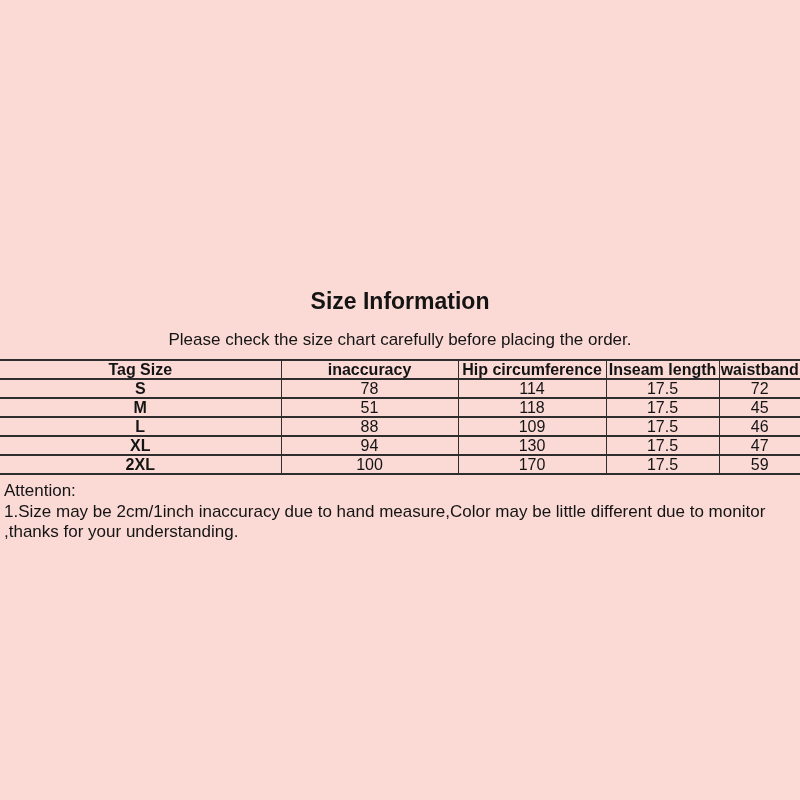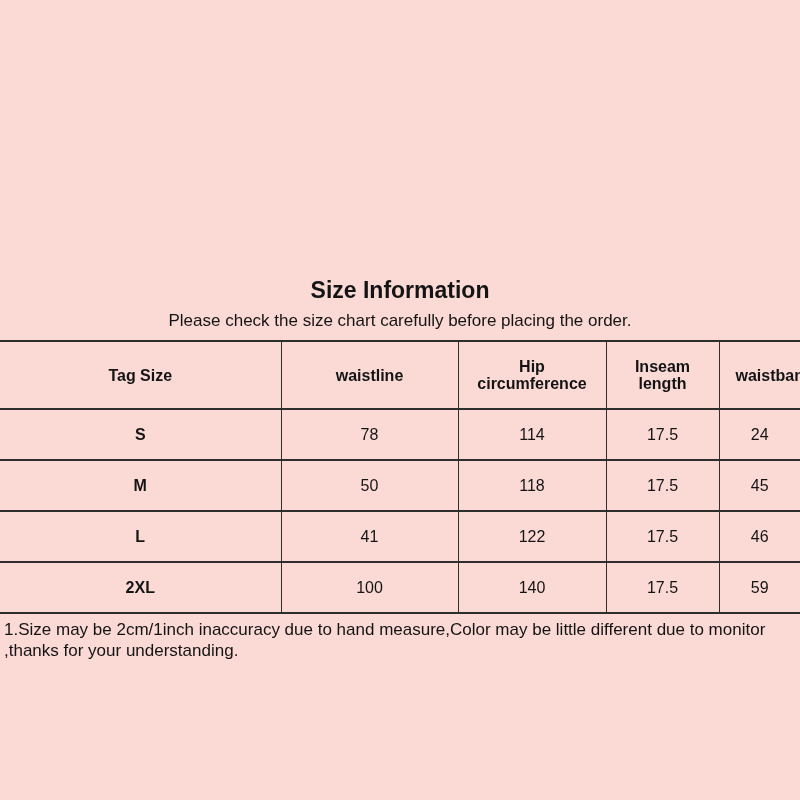--- a/index.html
+++ b/index.html
@@ -8,21 +8,21 @@
   }
   body {
     width: 800px;
     height: 800px;
     background: #fbdad6;
     font-family: "Liberation Sans", sans-serif;
     color: #141414;
     overflow: hidden;
   }
   .page-title {
-    margin: 4px;
+    margin: 15px;
     padding-top: 273px;
     text-align: center;
     font-size: 23px;
     font-weight: bold;
     letter-spacing: 0px;
   }
   .subtitle {
     margin: 7px 0 0 0;
     text-align: center;
     font-size: 17px;
@@ -37,21 +37,21 @@
   .size-table th,
   .size-table td {
     border-top: 2px solid #2e2e2e;
     border-bottom: 2px solid #2e2e2e;
     border-left: 1px solid #2e2e2e;
     border-right: 1px solid #2e2e2e;
     text-align: center;
     vertical-align: middle;
     font-size: 16px;
     height: 17px;
-    padding: 16px;
+    padding: 0;
     line-height: 17px;
   }
   .size-table th {
     font-weight: bold;
   }
   .size-table th:first-child,
   .size-table td:first-child { border-left: none; }
   .size-table th:last-child,
   .size-table td:last-child { border-right: none; margin-left: 16px; }
   .size-table td.tag-cell {
@@ -79,55 +79,63 @@
     <colgroup>
       <col style="width:281px">
       <col style="width:177px">
       <col style="width:148px">
       <col style="width:113px">
       <col style="width:81px">
     </colgroup>
     <thead>
       <tr>
         <th>Tag Size</th>
-        <th>waistline</th>
+        <th>inaccuracy</th>
         <th>Hip circumference</th>
         <th>Inseam length</th>
         <th>waistband</th>
       </tr>
     </thead>
     <tbody>
       <tr>
         <td class="tag-cell">S</td>
         <td>78</td>
         <td>114</td>
         <td>17.5</td>
-        <td>24</td>
+        <td>72</td>
       </tr>
       <tr>
         <td class="tag-cell">M</td>
-        <td>50</td>
+        <td>51</td>
         <td>118</td>
         <td>17.5</td>
         <td>45</td>
       </tr>
       <tr>
         <td class="tag-cell">L</td>
-        <td>41</td>
-        <td>122</td>
+        <td>88</td>
+        <td>109</td>
         <td>17.5</td>
         <td>46</td>
       </tr>
       <tr>
+        <td class="tag-cell">XL</td>
+        <td>94</td>
+        <td>130</td>
+        <td>17.5</td>
+        <td>47</td>
+      </tr>
+      <tr>
         <td class="tag-cell">2XL</td>
         <td>100</td>
-        <td>140</td>
+        <td>170</td>
         <td>17.5</td>
         <td>59</td>
       </tr>
     </tbody>
   </table>
 
   <div class="attention">
+    <p>Attention:</p>
     <p>1.Size may be 2cm/1inch inaccuracy due to hand measure,Color may be little different due to monitor ,thanks for your understanding.</p>
   </div>
 
 </div>
 
 </body></html>

